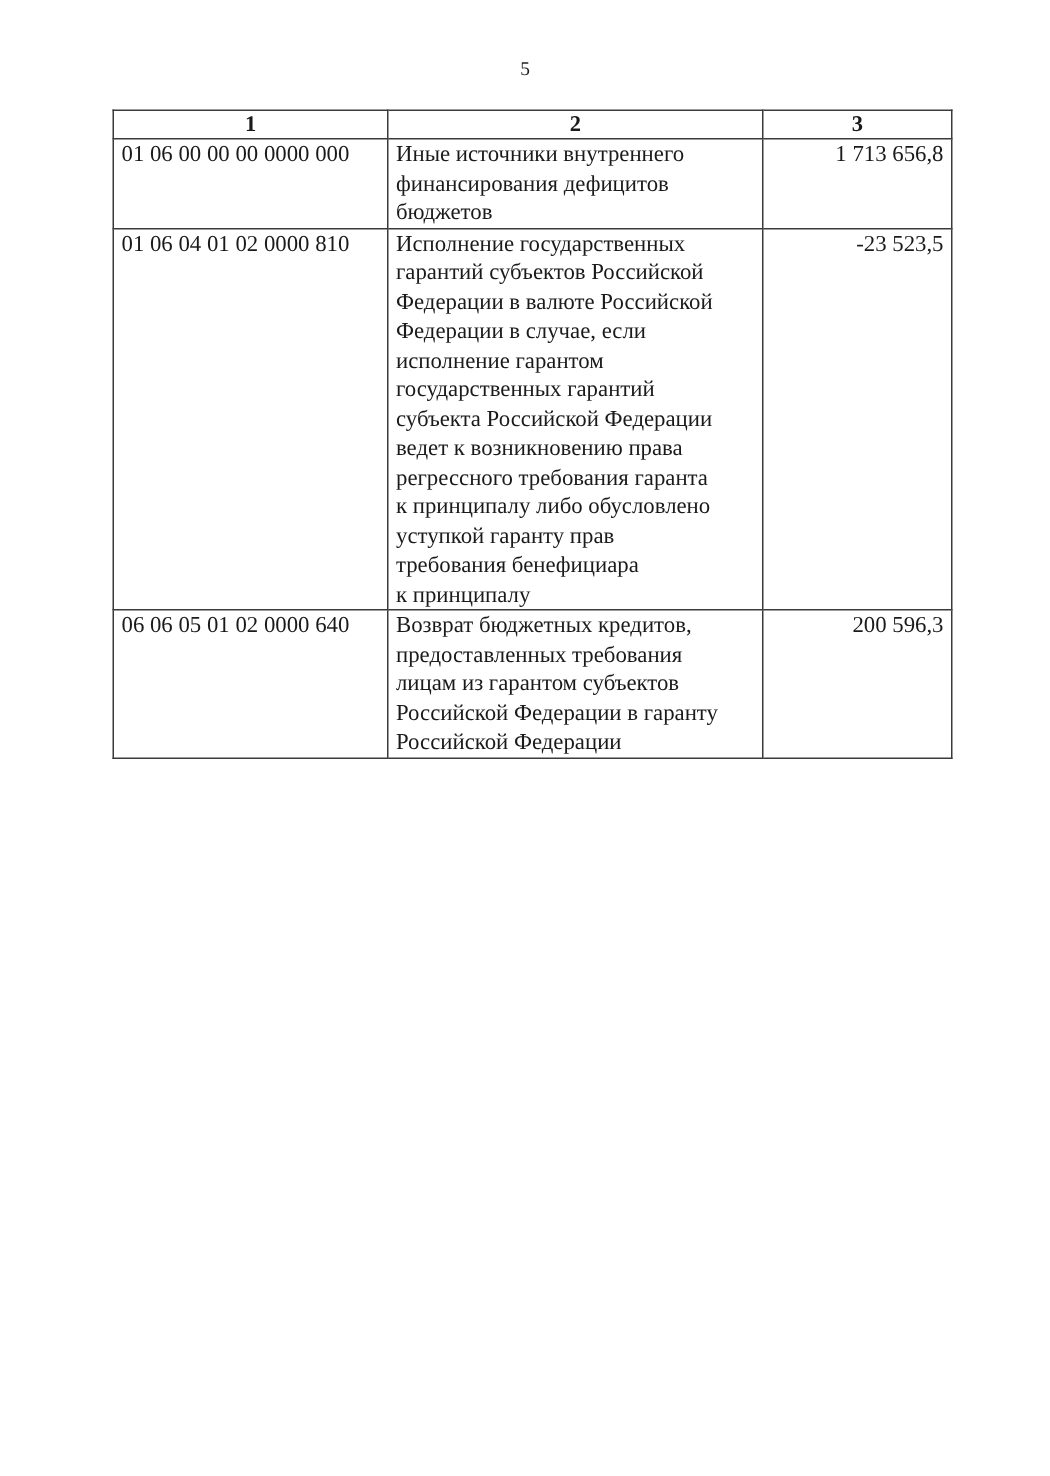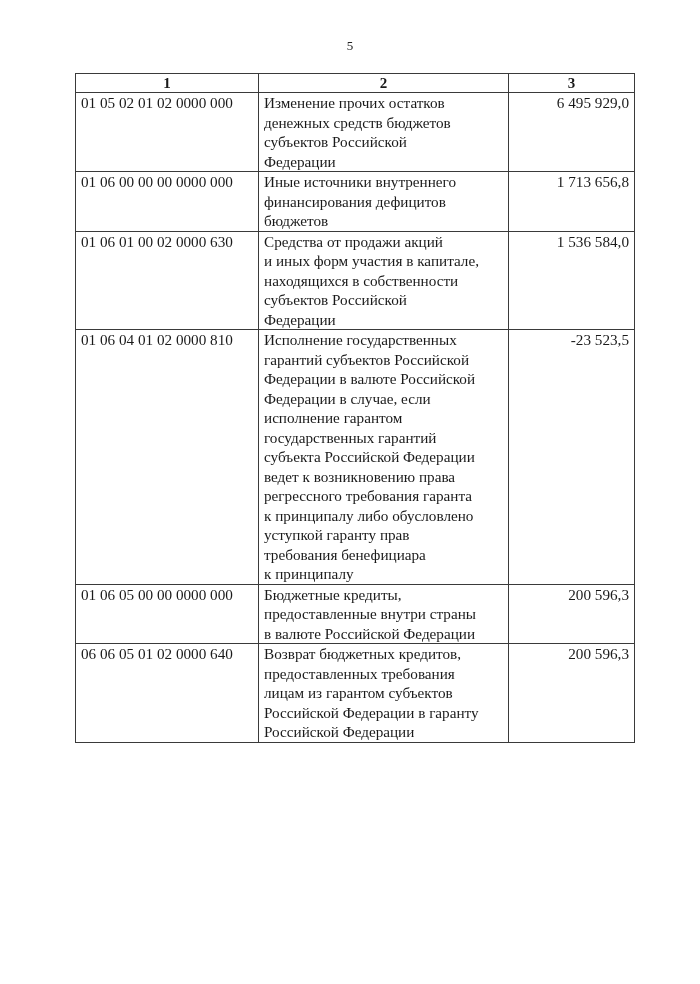--- a/index.html
+++ b/index.html
@@ -87,48 +87,27 @@
   </colgroup>
   <thead>
     <tr>
       <th>1</th>
       <th>2</th>
       <th>3</th>
     </tr>
   </thead>
   <tbody id="table-body">
       <tr>
-        <td class="code">01 05 02 01 02 0000 000</td>
-        <td class="name">
-          <span class="name-line">Изменение прочих остатков</span>
-          <span class="name-line">денежных средств бюджетов</span>
-          <span class="name-line">субъектов Российской</span>
-          <span class="name-line">Федерации</span>
-        </td>
-        <td class="amount">6 495 929,0</td>
-      </tr>
-      <tr>
         <td class="code">01 06 00 00 00 0000 000</td>
         <td class="name">
           <span class="name-line">Иные источники внутреннего</span>
           <span class="name-line">финансирования дефицитов</span>
           <span class="name-line">бюджетов</span>
         </td>
         <td class="amount">1 713 656,8</td>
-      </tr>
-      <tr>
-        <td class="code">01 06 01 00 02 0000 630</td>
-        <td class="name">
-          <span class="name-line">Средства от продажи акций</span>
-          <span class="name-line">и иных форм участия в капитале,</span>
-          <span class="name-line">находящихся в собственности</span>
-          <span class="name-line">субъектов Российской</span>
-          <span class="name-line">Федерации</span>
-        </td>
-        <td class="amount">1 536 584,0</td>
       </tr>
       <tr>
         <td class="code">01 06 04 01 02 0000 810</td>
         <td class="name">
           <span class="name-line">Исполнение государственных</span>
           <span class="name-line">гарантий субъектов Российской</span>
           <span class="name-line">Федерации в валюте Российской</span>
           <span class="name-line">Федерации в случае, если</span>
           <span class="name-line">исполнение гарантом</span>
           <span class="name-line">государственных гарантий</span>
@@ -136,29 +115,20 @@
           <span class="name-line">ведет к возникновению права</span>
           <span class="name-line">регрессного требования гаранта</span>
           <span class="name-line">к принципалу либо обусловлено</span>
           <span class="name-line">уступкой гаранту прав</span>
           <span class="name-line">требования бенефициара</span>
           <span class="name-line">к принципалу</span>
         </td>
         <td class="amount">-23 523,5</td>
       </tr>
       <tr>
-        <td class="code">01 06 05 00 00 0000 000</td>
-        <td class="name">
-          <span class="name-line">Бюджетные кредиты,</span>
-          <span class="name-line">предоставленные внутри страны</span>
-          <span class="name-line">в валюте Российской Федерации</span>
-        </td>
-        <td class="amount">200 596,3</td>
-      </tr>
-      <tr>
         <td class="code">06 06 05 01 02 0000 640</td>
         <td class="name">
           <span class="name-line">Возврат бюджетных кредитов,</span>
           <span class="name-line">предоставленных требования</span>
           <span class="name-line">лицам из гарантом субъектов</span>
           <span class="name-line">Российской Федерации в гаранту</span>
           <span class="name-line">Российской Федерации</span>
         </td>
         <td class="amount">200 596,3</td>
       </tr>

